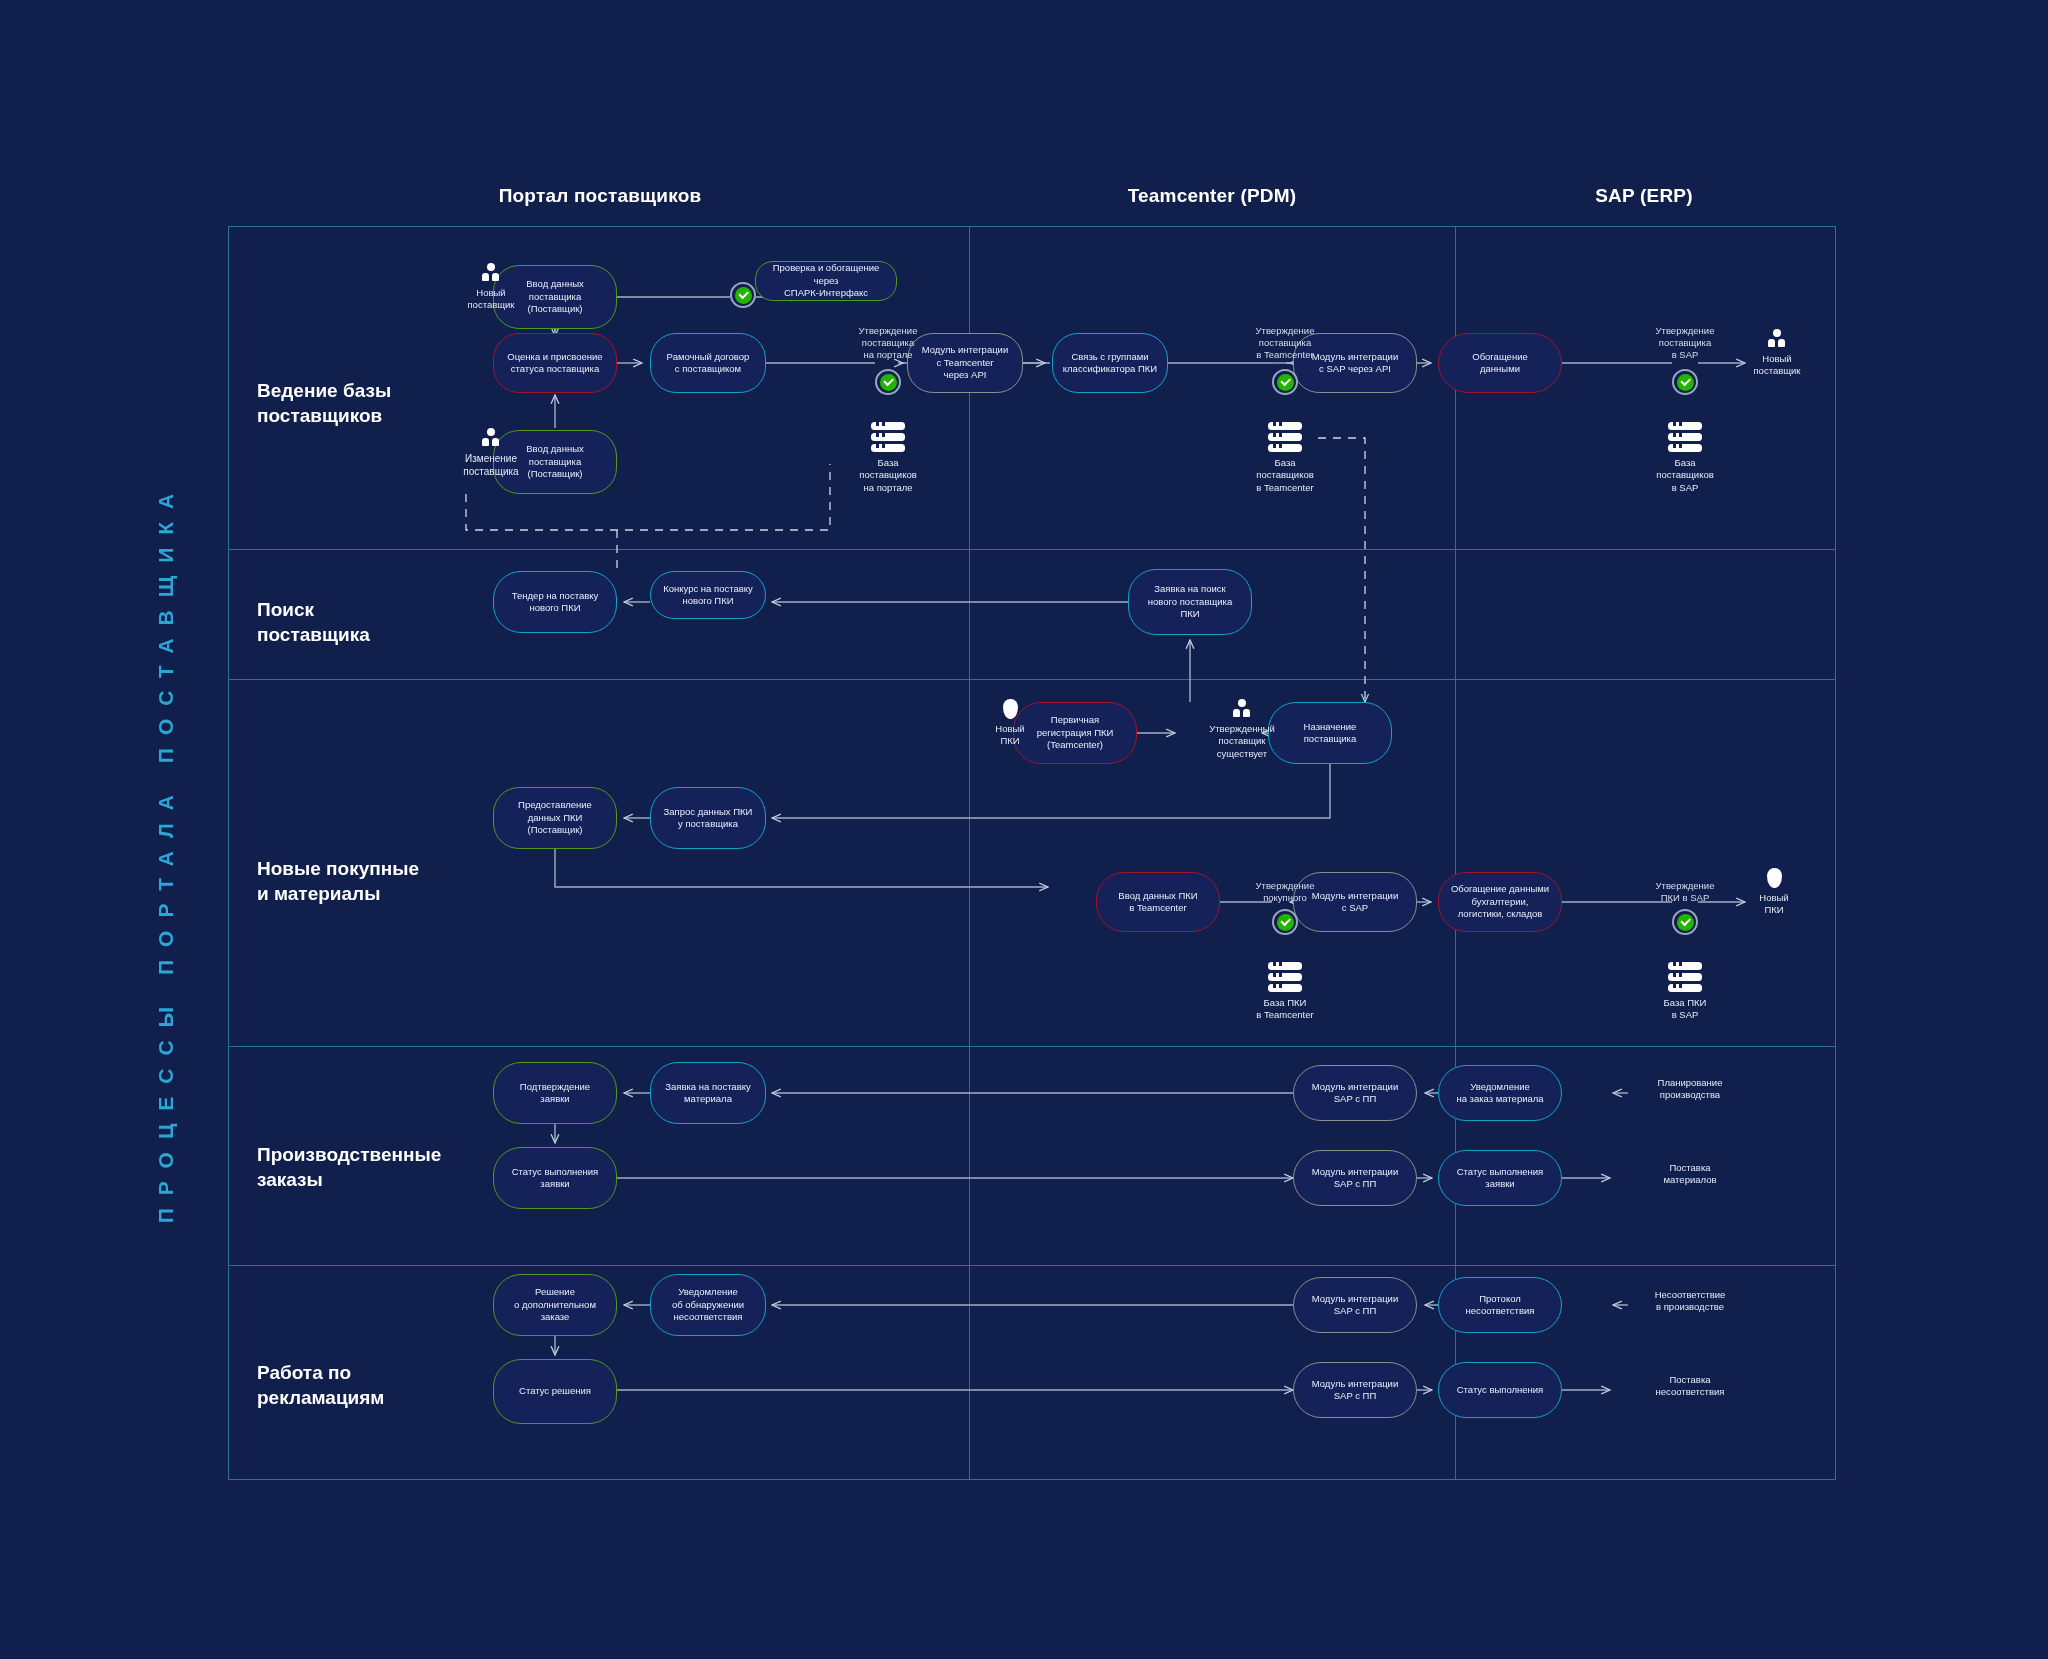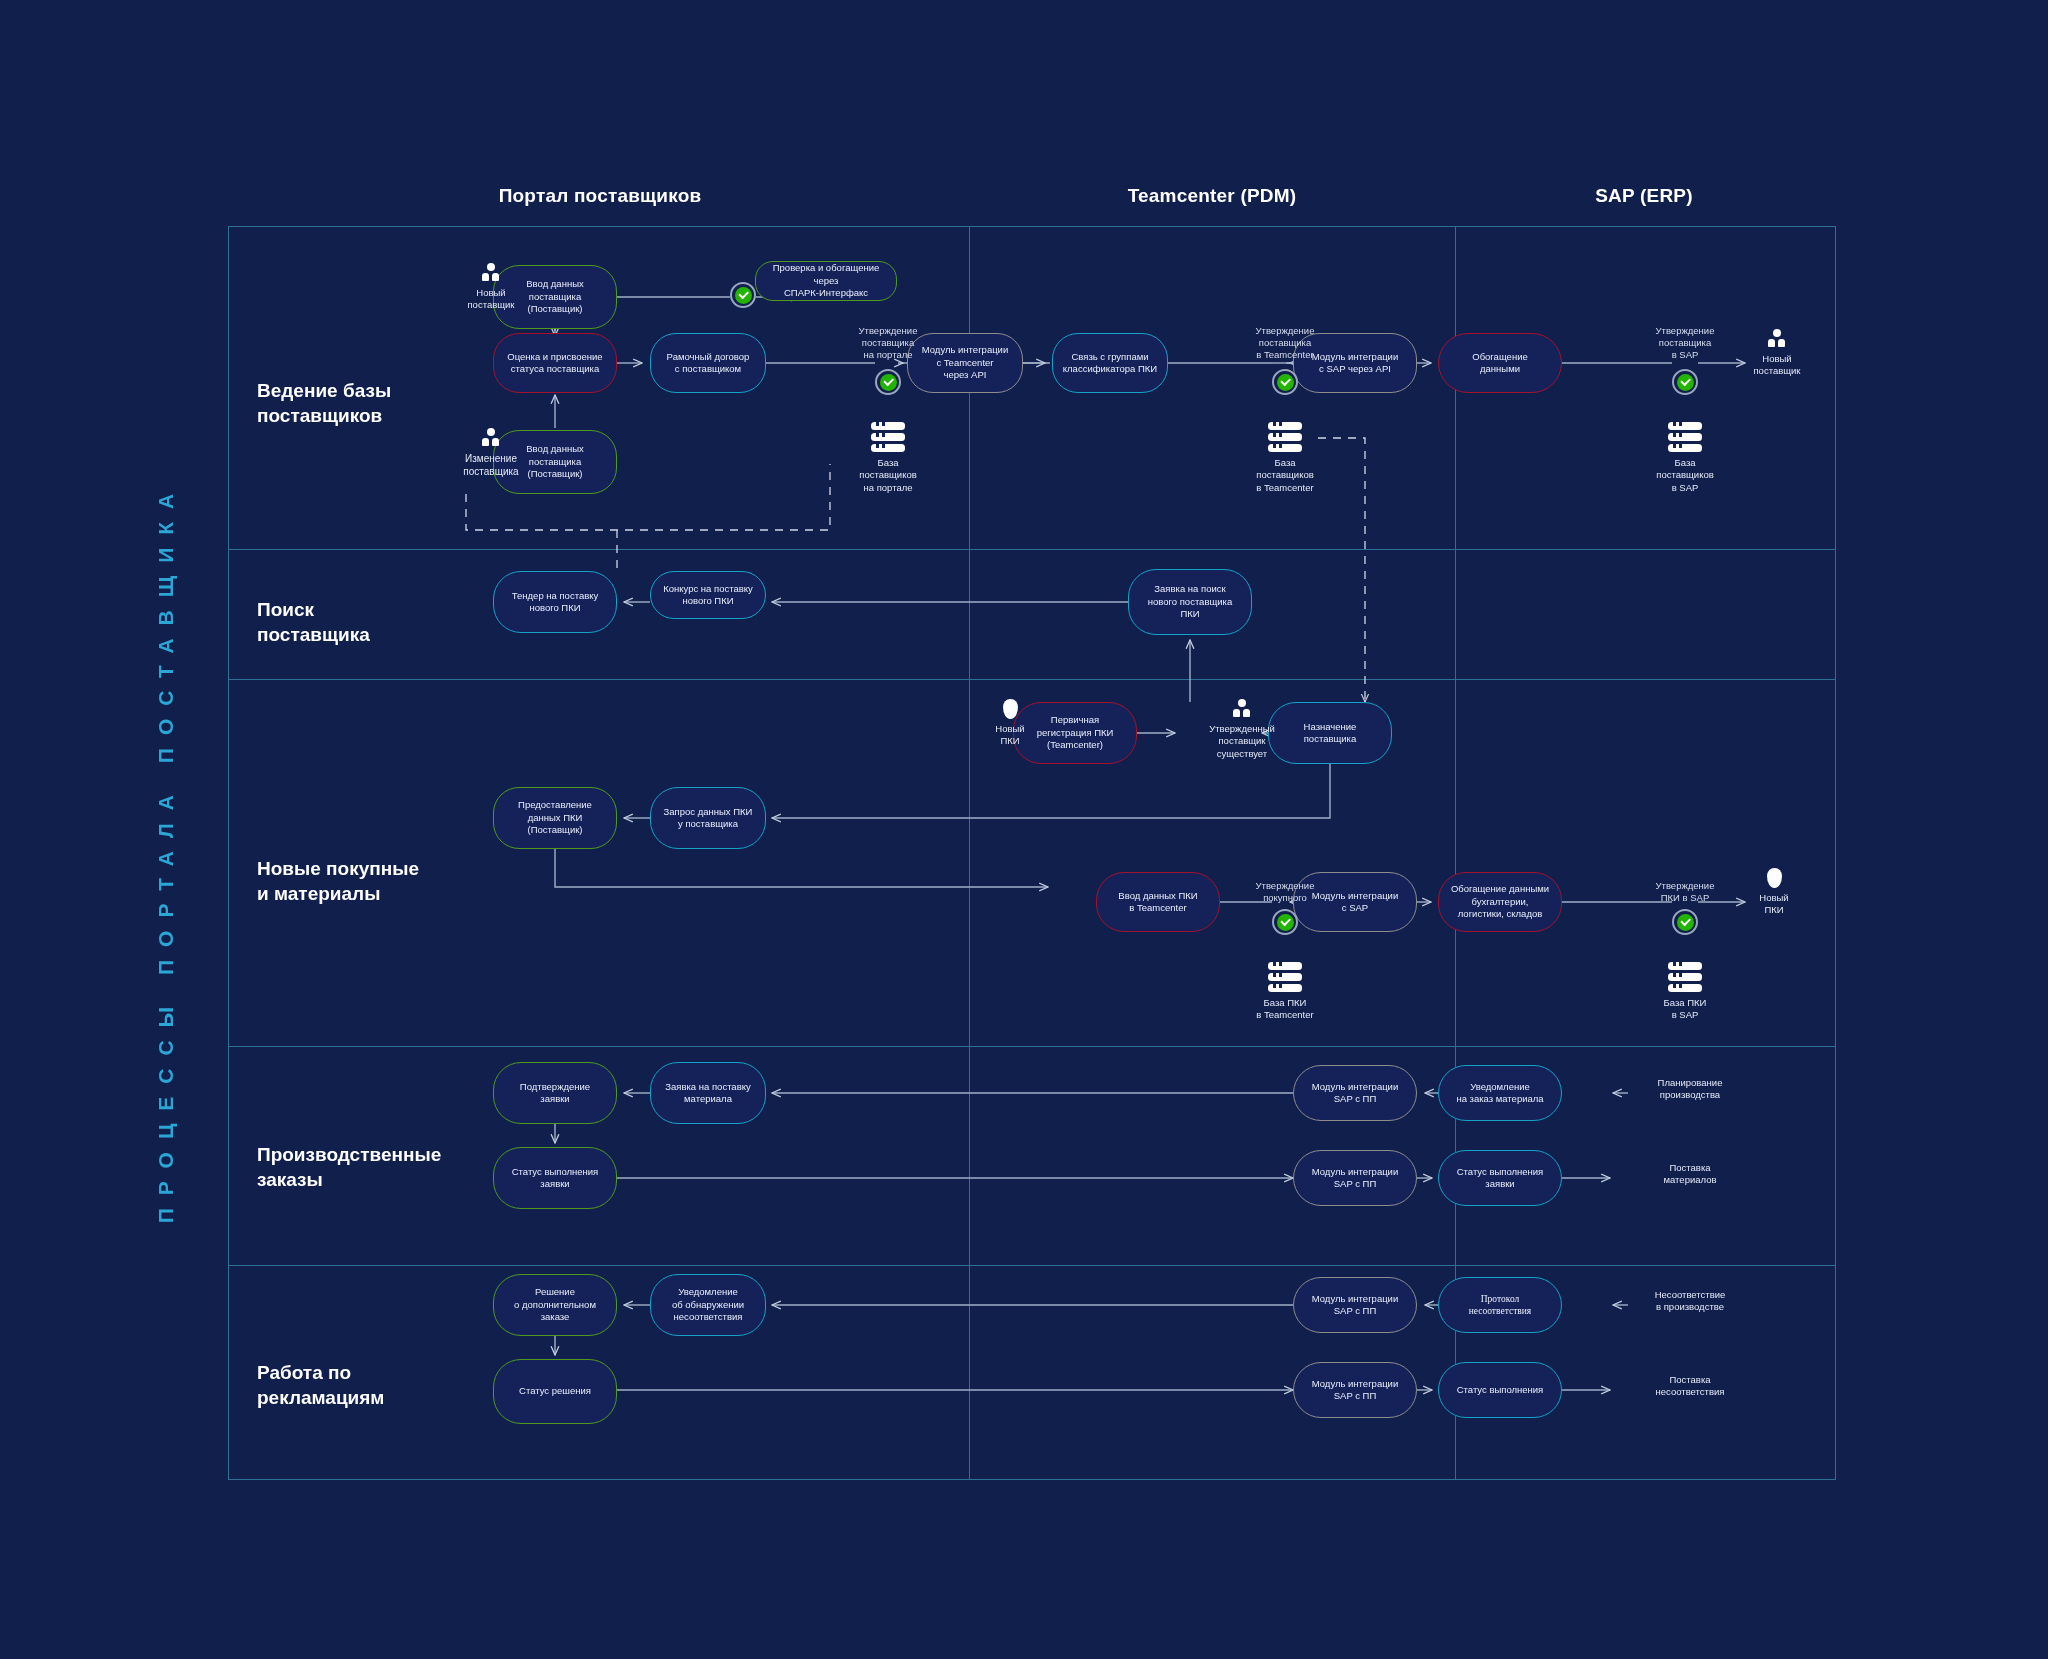--- a/index.html
+++ b/index.html
@@ -247,21 +247,21 @@
       <div class="node n-cyan" style="left: 1438px; top: 1150px; width: 124px; height: 56px; border-radius: 28px; font-size: 9.5px; white-space: pre-line;">Статус выполнения
 заявки</div>
       <div class="node n-green" style="left: 493px; top: 1274px; width: 124px; height: 62px; border-radius: 28px; font-size: 9.5px; white-space: pre-line;">Решение
 о дополнительном
 заказе</div>
       <div class="node n-cyan" style="left: 650px; top: 1274px; width: 116px; height: 62px; border-radius: 28px; font-size: 9.5px; white-space: pre-line;">Уведомление
 об обнаружении
 несоответствия</div>
       <div class="node n-gray" style="left: 1293px; top: 1277px; width: 124px; height: 56px; border-radius: 28px; font-size: 9.5px; white-space: pre-line;">Модуль интеграции
 SAP с ПП</div>
-      <div class="node n-cyan" style="left: 1438px; top: 1277px; width: 124px; height: 56px; border-radius: 28px; font-size: 9.5px; white-space: pre-line; font-family: Liberation Serif, serif;">Протокол
+      <div class="node n-cyan" style="left: 1438px; top: 1277px; width: 124px; height: 56px; border-radius: 28px; font-size: 9.5px; white-space: pre-line;">Протокол
 несоответствия</div>
       <div class="node n-green" style="left: 493px; top: 1359px; width: 124px; height: 65px; border-radius: 28px; font-size: 9.5px; white-space: pre-line;">Статус решения</div>
       <div class="node n-gray" style="left: 1293px; top: 1362px; width: 124px; height: 56px; border-radius: 28px; font-size: 9.5px; white-space: pre-line;">Модуль интеграции
 SAP с ПП</div>
       <div class="node n-cyan" style="left: 1438px; top: 1362px; width: 124px; height: 56px; border-radius: 28px; font-size: 9.5px; white-space: pre-line;">Статус выполнения</div>
       <div class="person" style="left: 481px; top: 263px;">
         <div class="h"></div>
         <div class="b1"></div>
         <div class="b2"></div>
       </div>

